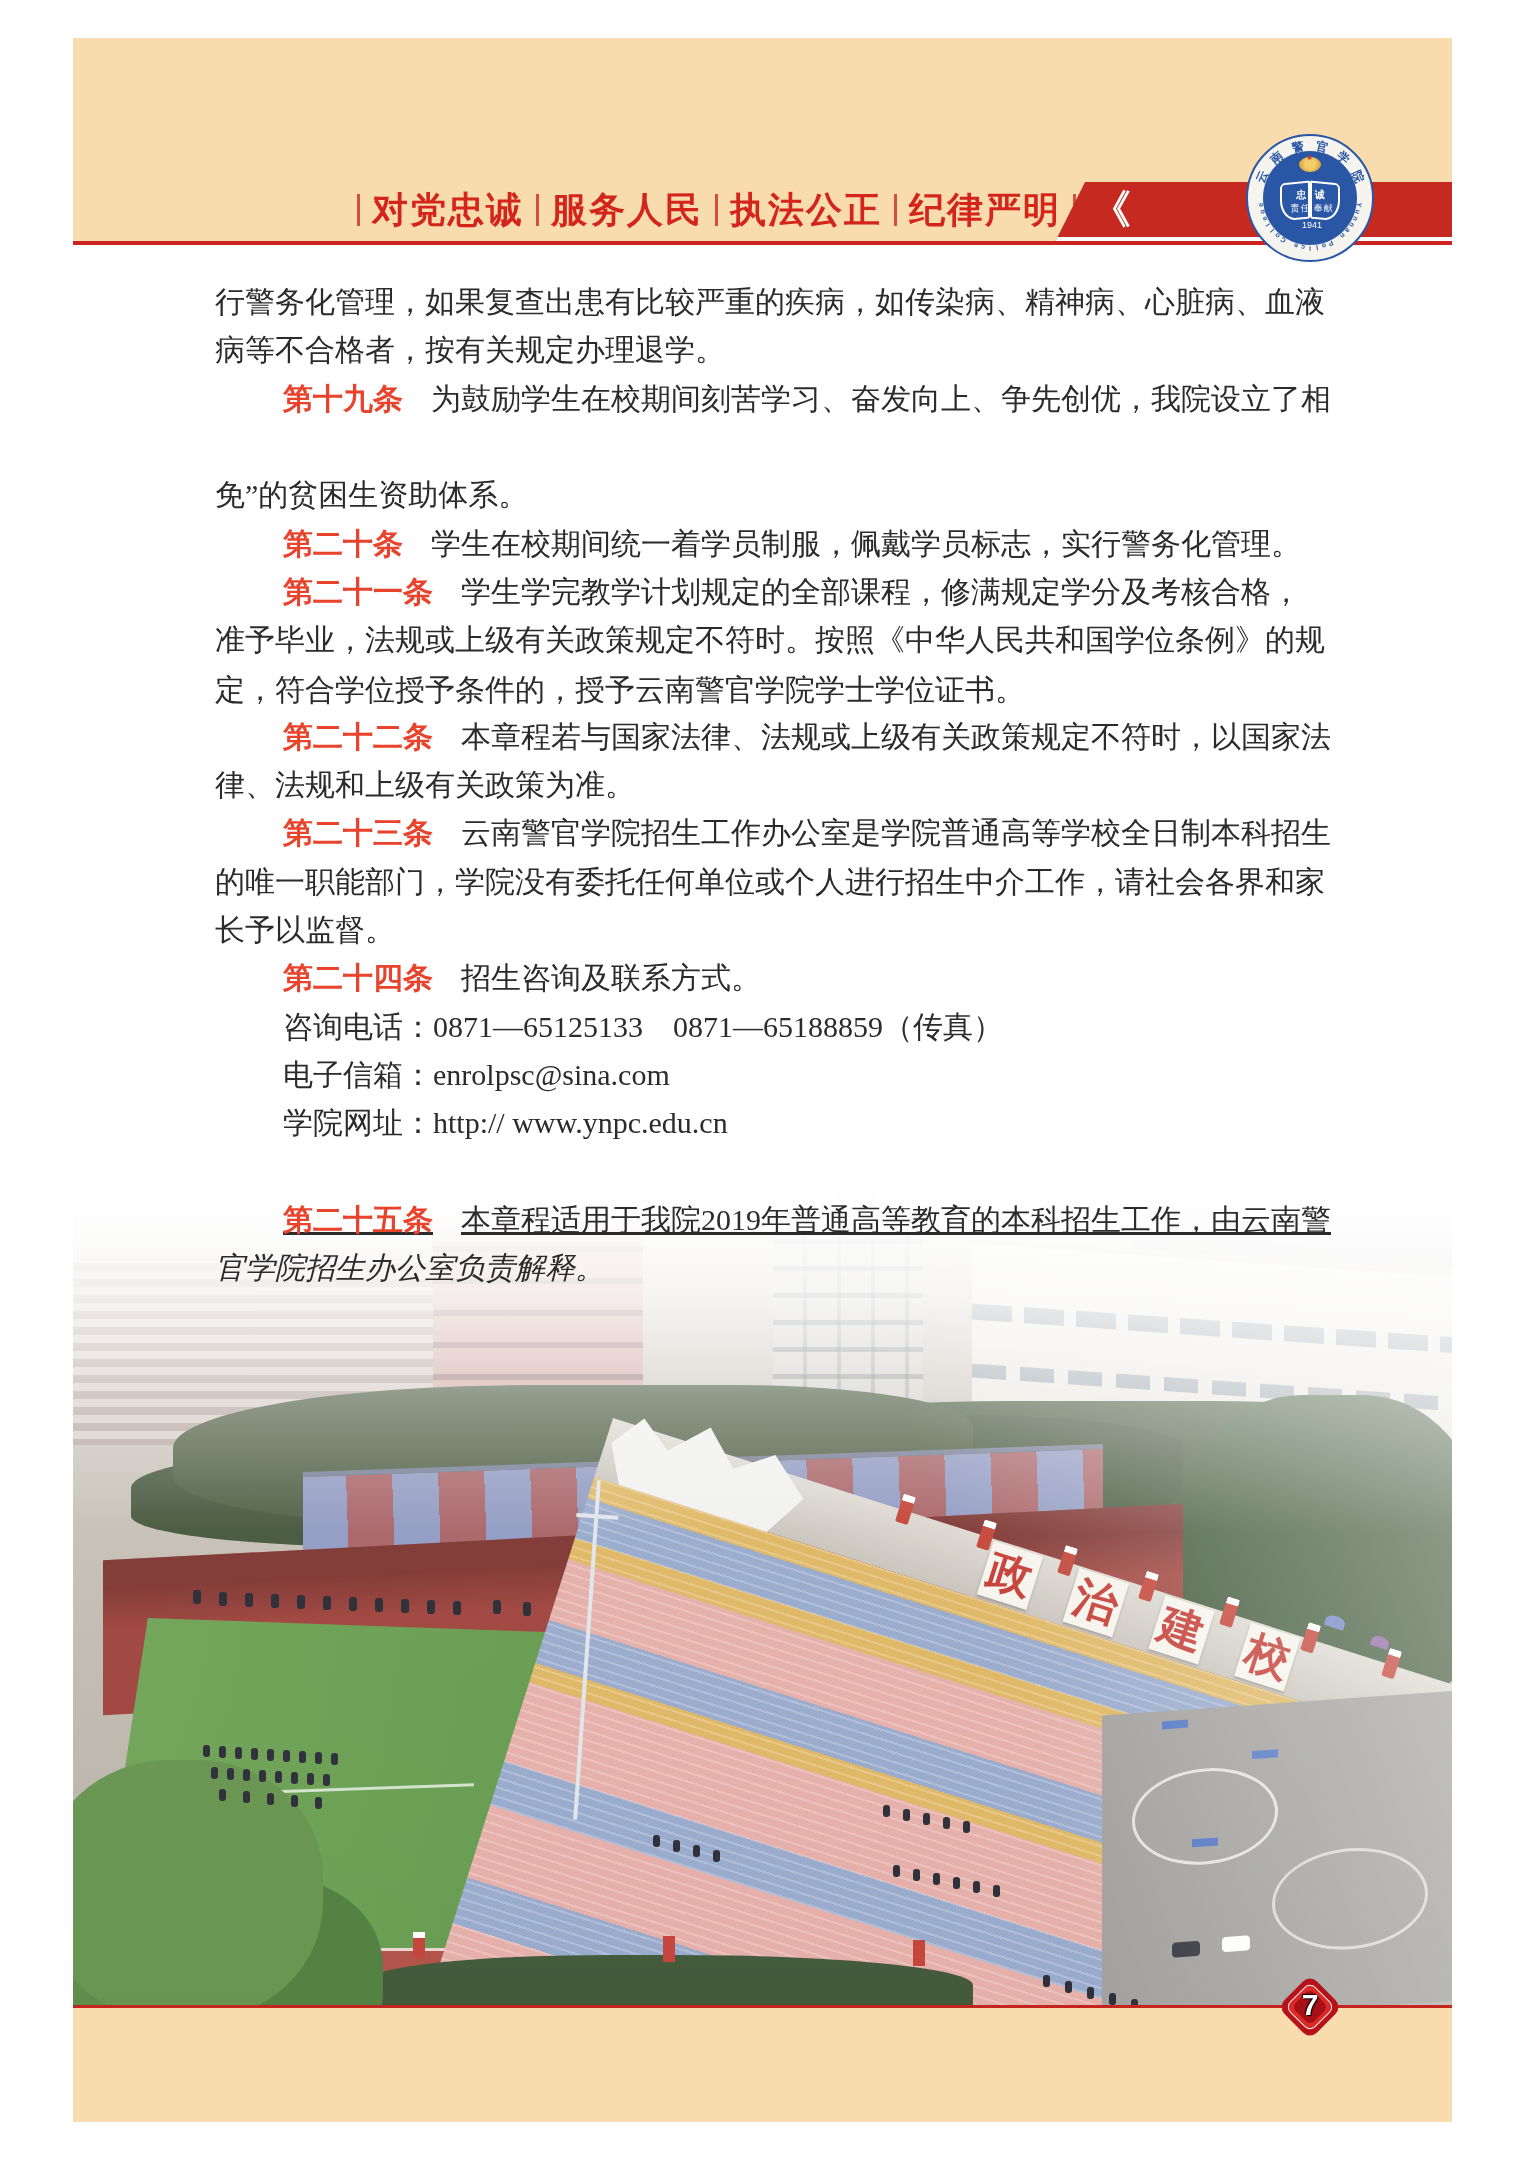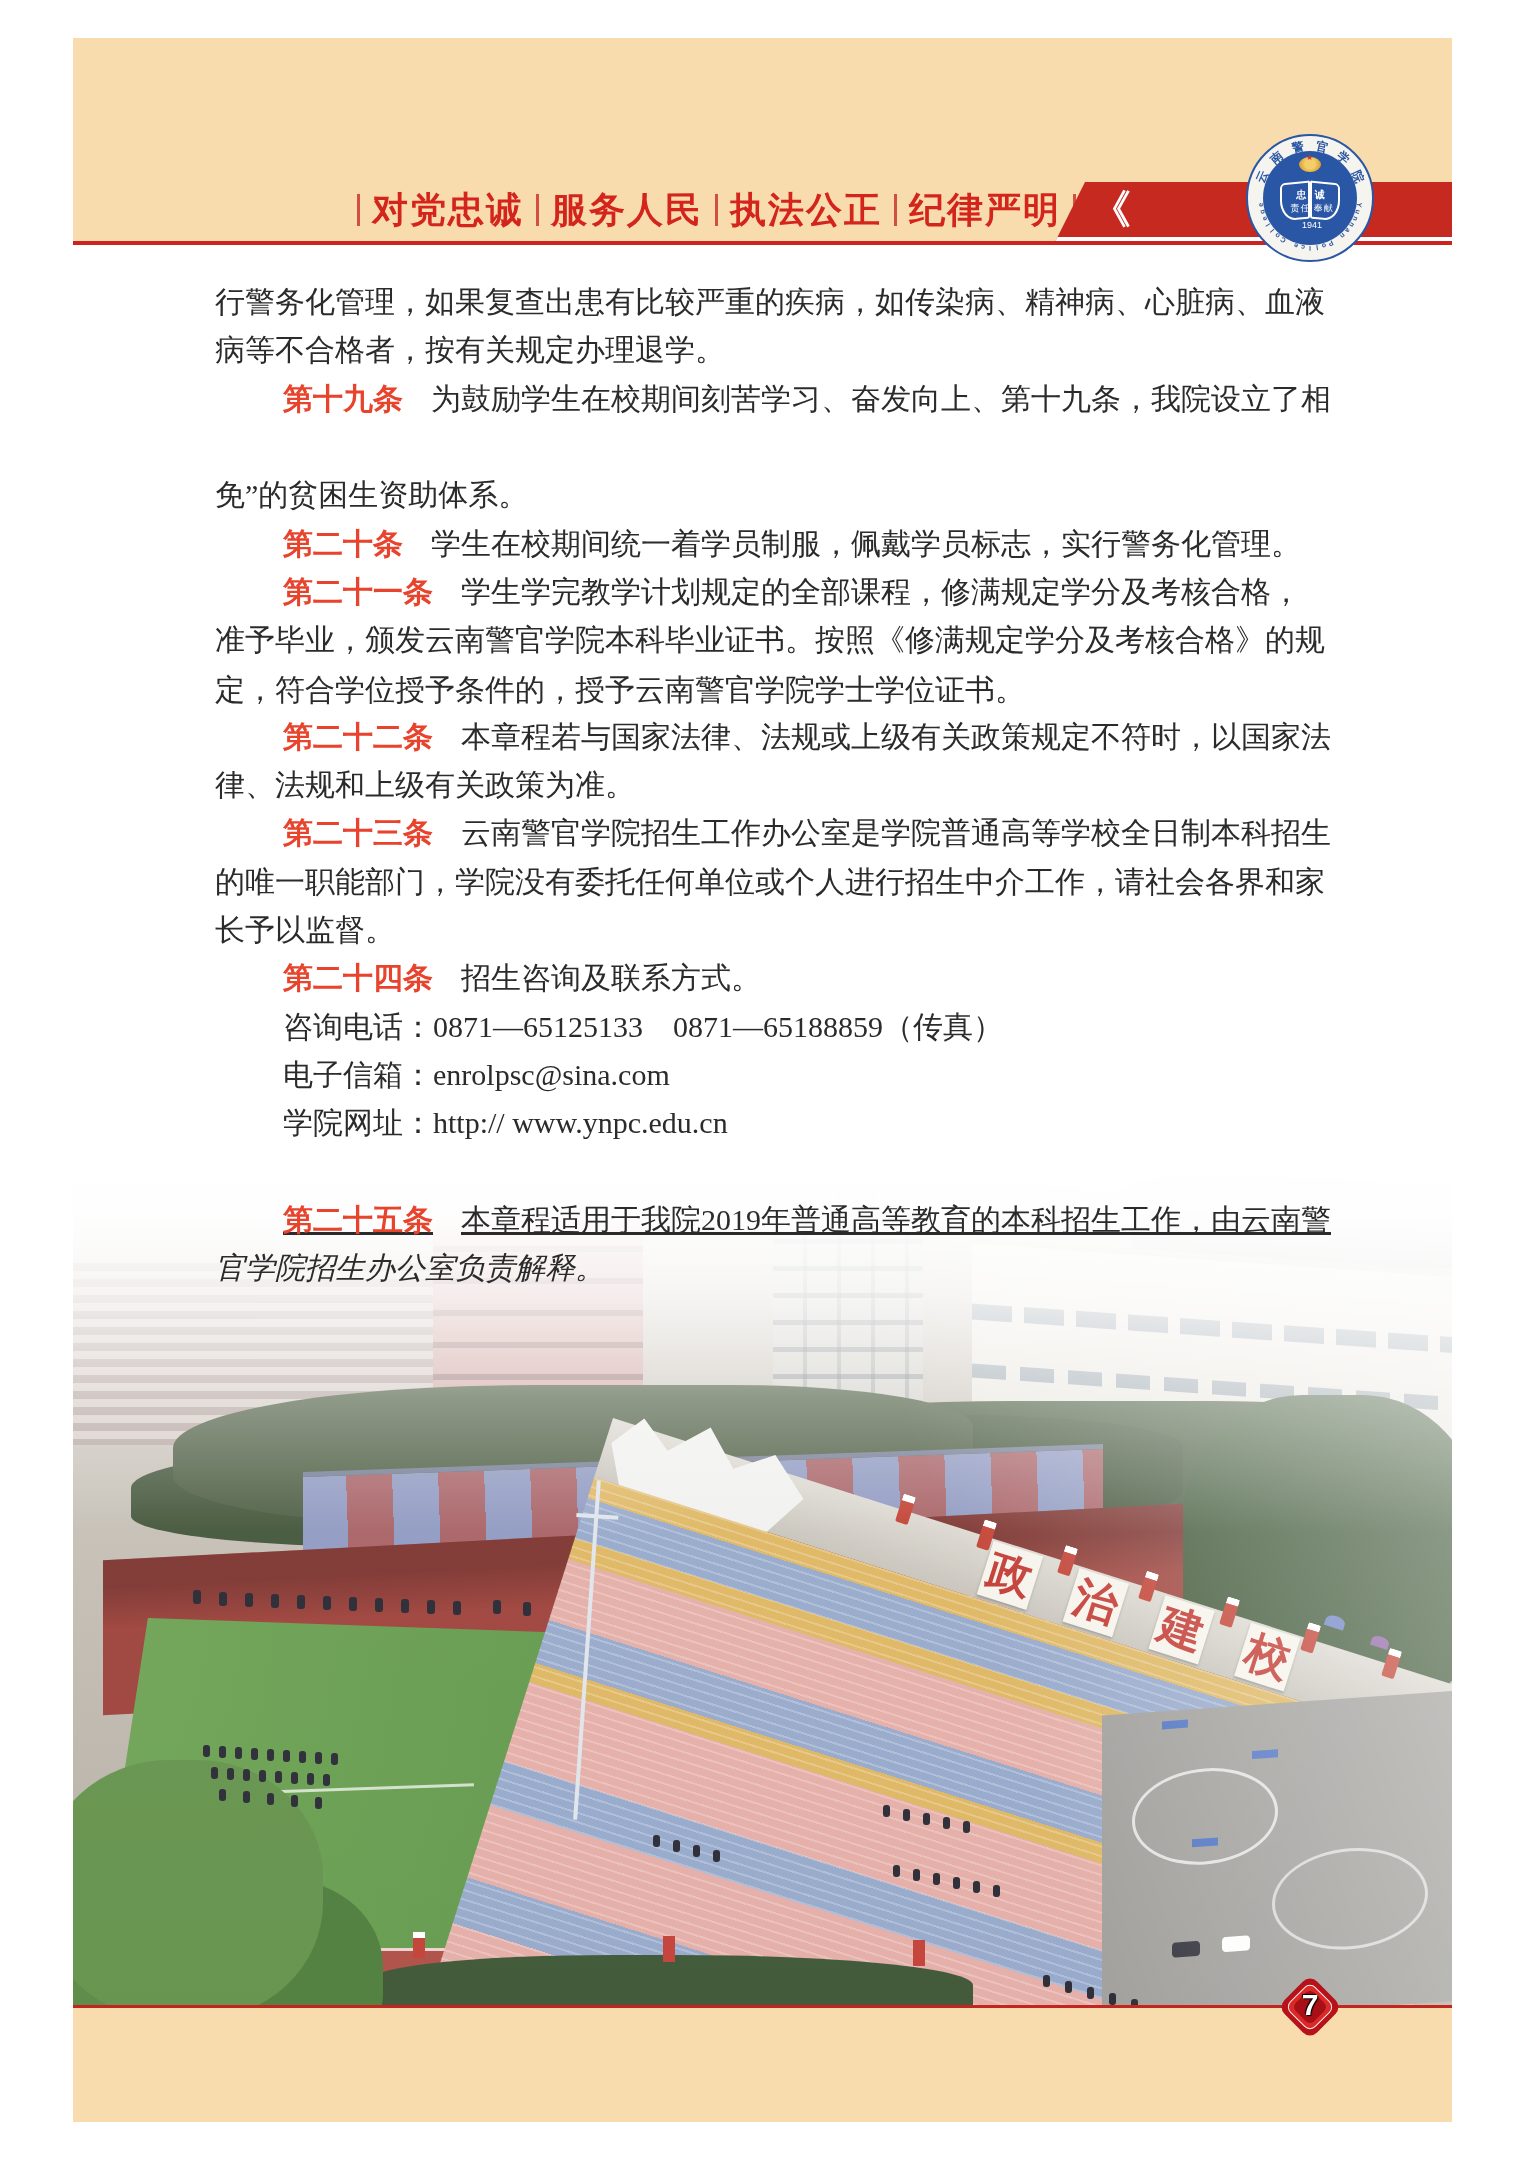--- a/index.html
+++ b/index.html
@@ -203,25 +203,25 @@
       <div class="logo-page r"></div>
     </div>
     <div class="logo-motto1">忠 诚</div>
     <div class="logo-motto2">责任 奉献</div>
     <div class="logo-year">1941</div>
   </div>
 
   <div id="article-text">
       <div class="t-line" style="top: 0px;"><span>行警务化管理，如果复查出患有比较严重的疾病，如传染病、精神病、心脏病、血液</span></div>
       <div class="t-line" style="top: 48px;"><span>病等不合格者，按有关规定办理退学。</span></div>
-      <div class="t-line indent" style="top: 97px;"><span class="lead">第十九条</span><span>为鼓励学生在校期间刻苦学习、奋发向上、第十九条，我院设立了相</span></div>
+      <div class="t-line indent" style="top: 97px;"><span class="lead">第十九条</span><span>为鼓励学生在校期间刻苦学习、奋发向上、争先创优，我院设立了相</span></div>
       <div class="t-line" style="top: 193px;"><span>免”的贫困生资助体系。</span></div>
       <div class="t-line indent" style="top: 242px;"><span class="lead">第二十条</span><span>学生在校期间统一着学员制服，佩戴学员标志，实行警务化管理。</span></div>
       <div class="t-line indent" style="top: 290px;"><span class="lead">第二十一条</span><span>学生学完教学计划规定的全部课程，修满规定学分及考核合格，</span></div>
-      <div class="t-line" style="top: 338px;"><span>准予毕业，颁发云南警官学院本科毕业证书。按照《修满规定学分及考核合格》的规</span></div>
+      <div class="t-line" style="top: 338px;"><span>准予毕业，法规或上级有关政策规定不符时。按照《中华人民共和国学位条例》的规</span></div>
       <div class="t-line" style="top: 388px;"><span>定，符合学位授予条件的，授予云南警官学院学士学位证书。</span></div>
       <div class="t-line indent" style="top: 435px;"><span class="lead">第二十二条</span><span>本章程若与国家法律、法规或上级有关政策规定不符时，以国家法</span></div>
       <div class="t-line" style="top: 483px;"><span>律、法规和上级有关政策为准。</span></div>
       <div class="t-line indent" style="top: 531px;"><span class="lead">第二十三条</span><span>云南警官学院招生工作办公室是学院普通高等学校全日制本科招生</span></div>
       <div class="t-line" style="top: 580px;"><span>的唯一职能部门，学院没有委托任何单位或个人进行招生中介工作，请社会各界和家</span></div>
       <div class="t-line" style="top: 628px;"><span>长予以监督。</span></div>
       <div class="t-line indent" style="top: 676px;"><span class="lead">第二十四条</span><span>招生咨询及联系方式。</span></div>
       <div class="t-line indent" style="top: 725px;"><span>咨询电话：0871—65125133　0871—65188859（传真）</span></div>
       <div class="t-line indent" style="top: 773px;"><span>电子信箱：enrolpsc@sina.com</span></div>
       <div class="t-line indent" style="top: 821px;"><span>学院网址：http:// www.ynpc.edu.cn</span></div>

